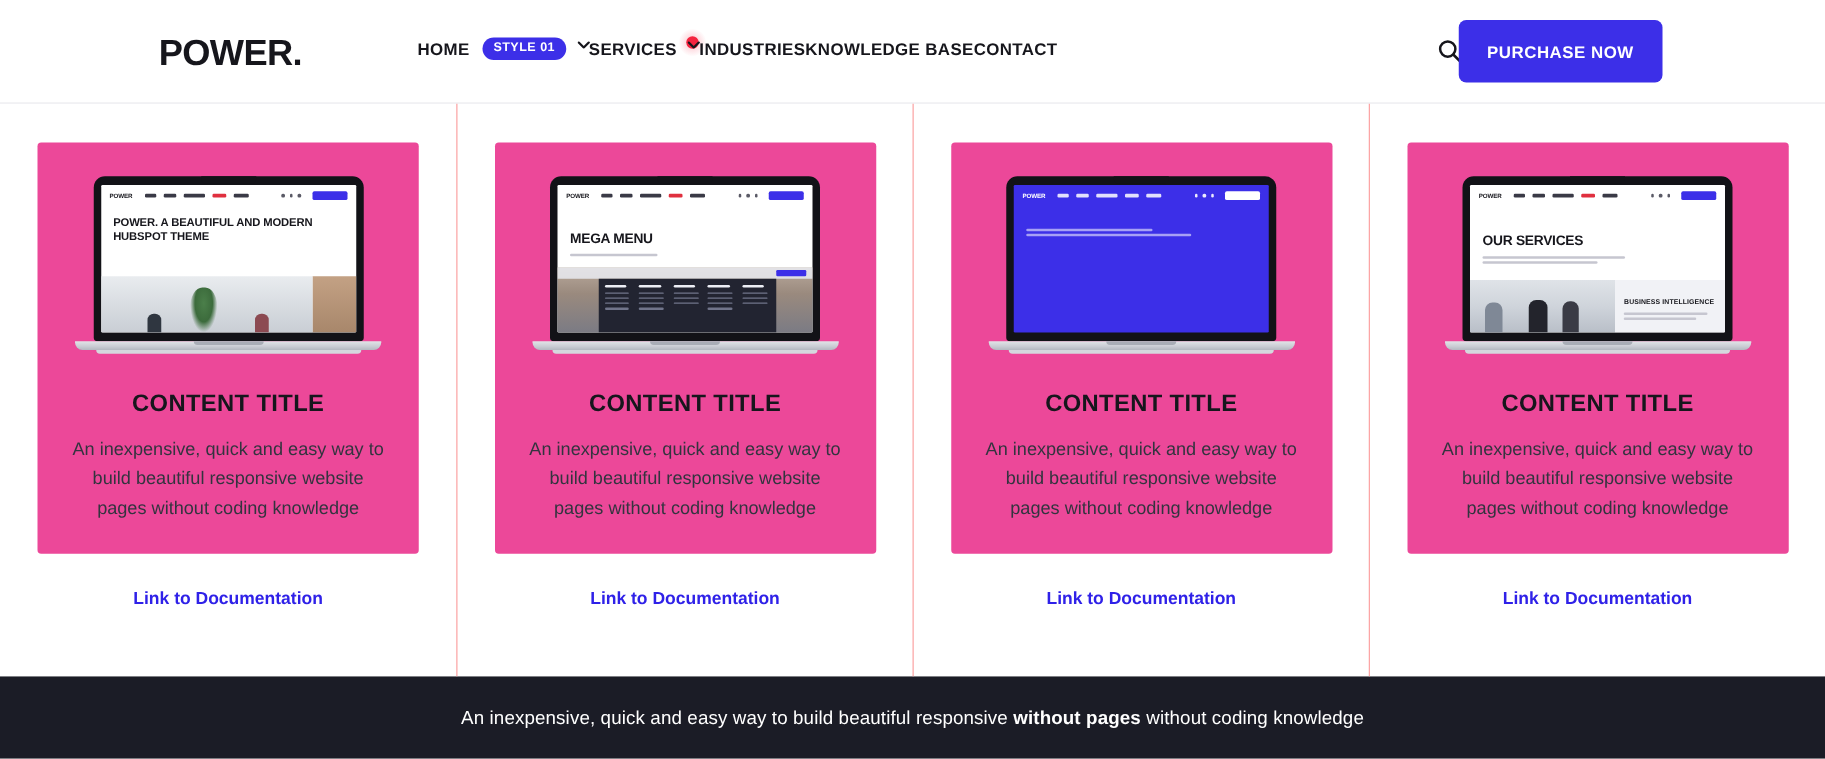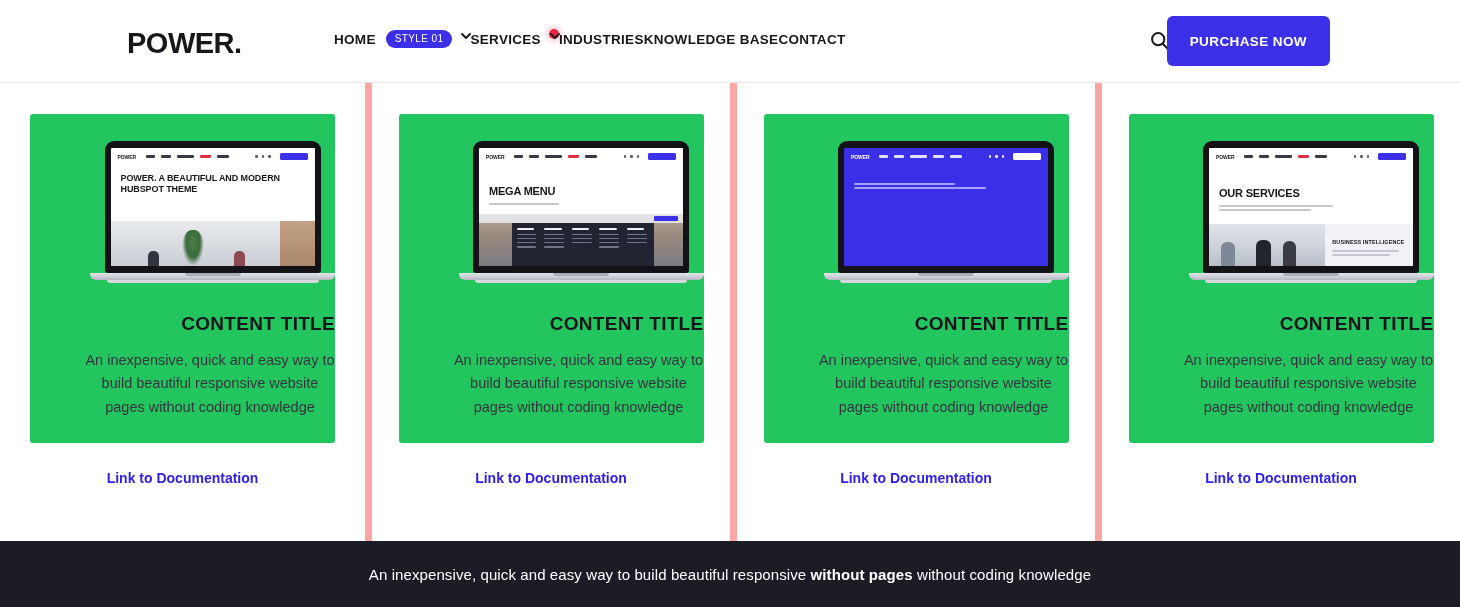--- a/index.html
+++ b/index.html
@@ -61,21 +61,21 @@
     position: relative;
     white-space: nowrap;
     cursor: pointer;
   }
   .nav-item + .nav-item { }
   .badge-style {
     display: inline-block;
     background: #3c2fe8;
     color: #ffffff;
     font-size: 10px;
-    font-weight: normal;
+    font-weight: bold;
     letter-spacing: 0.4px;
     padding: 4px 9px 4px 9px;
     border-radius: 11px;
     margin-left: 10px;
     line-height: 1;
     text-transform: uppercase;
   }
   .chev {
     display: inline-block;
     width: 9px;
@@ -140,30 +140,30 @@
     position: relative;
   }
   .col {
     width: 365px;
     position: relative;
     display: flex;
     flex-direction: column;
     align-items: center;
     box-sizing: border-box;
   }
-  .col + .col { border-left: 7px solid #fca5a5; }
+  .col + .col { border-left: 1px solid #fca5a5; }
 
   .card-box {
     width: 305px;
     margin-top: 31px;
-    background: #22c55e;
+    background: #ec4899;
     border-radius: 3px;
     display: flex;
     flex-direction: column;
-    align-items: flex-end;
+    align-items: center;
     padding-bottom: 24px;
     box-sizing: border-box;
   }
 
   
   .laptop {
     width: 245px;
     margin-top: 27px;
     position: relative;
   }

